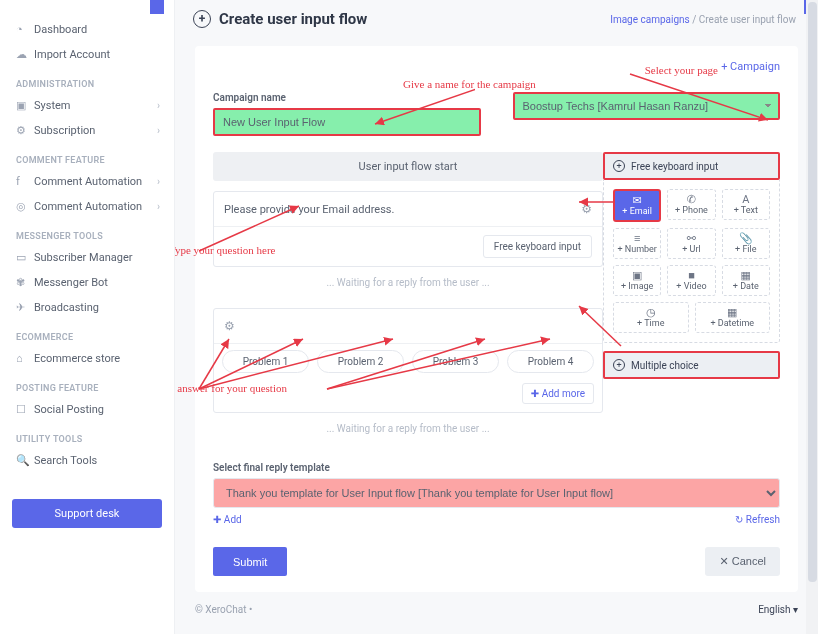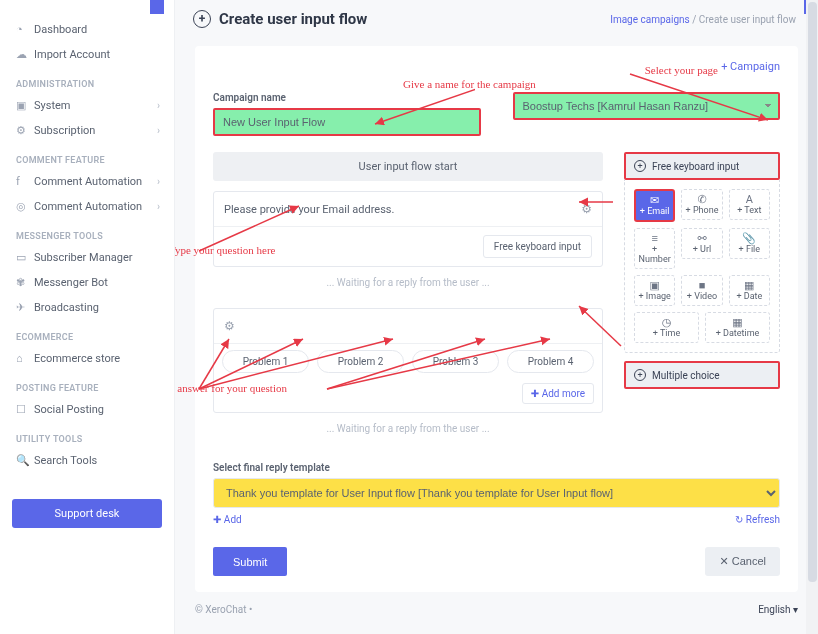--- a/index.html
+++ b/index.html
@@ -21,21 +21,21 @@
 .crumbs{font-size:10px;color:#9aa2b0;}
 .crumbs a{color:#5a67e8;text-decoration:none;}
 .corner-sq{width:14px;height:14px;background:#5a67e8;position:absolute;top:0;right:0;}
 .card{background:#fff;margin:8px 20px 12px;border-radius:4px;padding:14px 18px 16px;position:relative;}
 .vars{color:#5a67e8;font-size:11px;float:right;cursor:pointer;}
 .form-row{display:flex;gap:32px;clear:both;margin-top:32px;}
 .form-col{flex:1;}
 .form-label{font-size:10px;color:#5a6270;margin-bottom:5px;display:block;font-weight:600;}
 .form-input,.form-select{width:100%;border:2px solid #e63946;border-radius:2px;padding:6px 8px;font-size:11px;color:#5a6270;background:#86efac;}
 .form-select{appearance:none; background-image:linear-gradient(45deg,transparent 50%,#888 50%),linear-gradient(135deg,#888 50%,transparent 50%);background-position:right 10px center,right 6px center;background-size:4px 4px,4px 4px;background-repeat:no-repeat;}
-.flow-wrap{display:flex;gap:21px;margin-top:16px;}
+.flow-wrap{display:flex;gap:0;margin-top:16px;}
 .flow-left{width:390px;}
 .flow-right{flex:1;}
 .flow-start{background:#eef0f3;text-align:center;padding:8px 0;font-size:11px;color:#5a6270;border-radius:3px;}
 .flow-block{border:1px solid #e5e8ee;border-radius:3px;margin-top:10px;padding:0;}
 .flow-block .q{display:flex;align-items:center;padding:10px 10px;border-bottom:1px solid #eef0f3;}
 .flow-block .q .txt{flex:1;font-size:11px;color:#5a6270;}
 .flow-block .q .gear{color:#9aa2b0;font-size:12px;cursor:pointer;}
 .flow-block .reply{padding:8px 10px;text-align:right;}
 .reply-badge{display:inline-block;border:1px solid #e5e8ee;border-radius:3px;padding:5px 10px;font-size:10px;color:#5a6270;}
 .wait{text-align:center;color:#b5bcc8;font-size:10px;padding:10px 0;}
@@ -44,21 +44,21 @@
 .add-more{float:right;border:1px solid #e5e8ee;border-radius:3px;padding:4px 8px;font-size:10px;color:#5a67e8;cursor:pointer;margin:0 8px 8px 0;}
 .panel-head{background:#eceff3;border:2px solid #e63946;border-radius:2px;padding:6px 8px;font-size:10px;color:#3b4356;display:flex;align-items:center;}
 .panel-head .pc{width:12px;height:12px;border:1.5px solid #3b4356;border-radius:50%;display:inline-flex;align-items:center;justify-content:center;font-size:9px;margin-right:6px;}
 .kb-grid{display:flex;flex-wrap:wrap;gap:0;border:1px dashed #d7dbe3;border-top:none;border-radius:0 0 3px 3px;padding:6px;}
 .kb-cell{width:33.33%;padding:3px;}
 .kb-btn{border:1px dashed #d7dbe3;border-radius:3px;text-align:center;padding:4px 0;font-size:9px;color:#5a6270;cursor:pointer;}
 .kb-btn .kb-icn{font-size:11px;color:#6d7585;display:block;line-height:1;}
 .kb-btn.active{background:#5a67e8;color:#fff;border:2px solid #e63946;}
 .kb-btn.active .kb-icn{color:#fff;}
 .final-row{margin-top:18px;}
-.final-row select{width:100%;border:1px solid #e5e8ee;border-radius:3px;padding:7px 8px;font-size:11px;color:#5a6270;background:#fde047;}
+.final-row select{width:100%;border:1px solid #e5e8ee;border-radius:3px;padding:7px 8px;font-size:11px;color:#5a6270;background:#fca5a5;}
 .add-refresh{display:flex;justify-content:space-between;margin-top:6px;font-size:10px;}
 .add-refresh span{color:#5a67e8;cursor:pointer;}
 .actions{margin-top:22px;display:flex;justify-content:space-between;}
 .btn-submit{background:#5a67e8;color:#fff;border:none;border-radius:2px;padding:8px 20px;font-size:11px;cursor:pointer;}
 .btn-cancel{background:#eceff3;color:#5a6270;border:none;border-radius:3px;padding:8px 14px;font-size:11px;cursor:pointer;}
 .footer{margin:10px 20px;color:#9aa2b0;font-size:10px;display:flex;justify-content:space-between;}
 .footer .lang{color:#3b4356;cursor:pointer;}
 .ann{position:absolute;color:#e63946;font-size:11px;pointer-events:none;font-family:serif;z-index:50;}
 .scrollbar-fake{position:absolute;right:0;top:0;width:12px;height:634px;background:#f1f2f4;}
 .scrollbar-thumb{position:absolute;right:1px;top:2px;width:9px;height:580px;background:#d7dbe3;border-radius:4px;}

